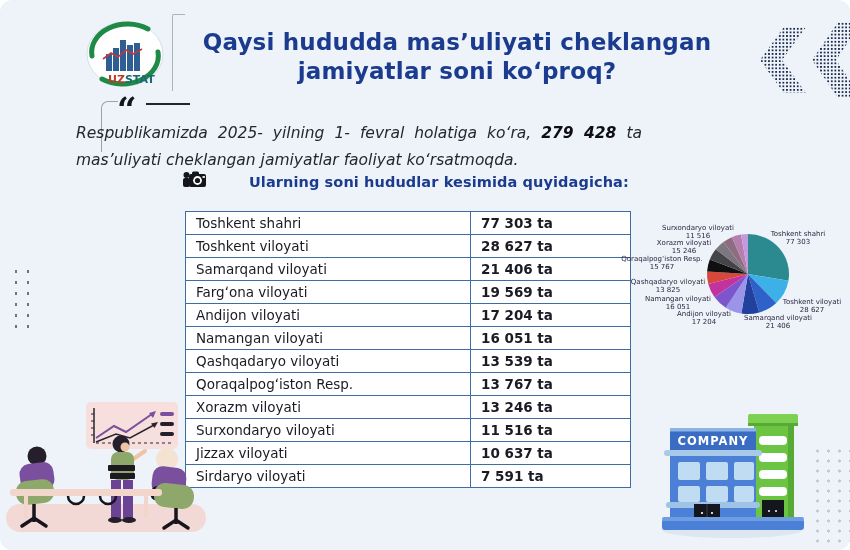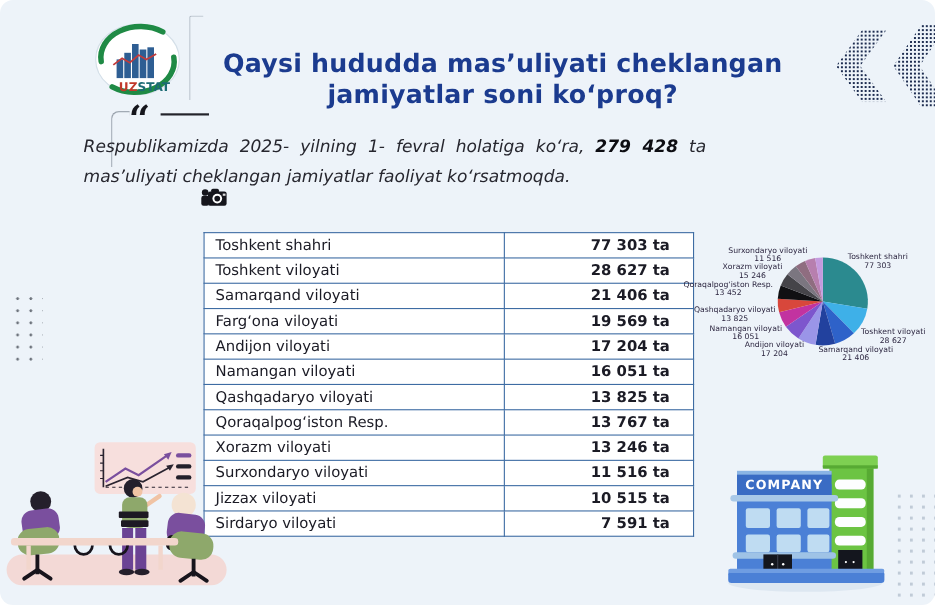--- a/index.html
+++ b/index.html
@@ -2,37 +2,37 @@
 <html><head>
 <meta charset="utf-8">
 <style>
   html,body{margin:0;padding:0;background:#ffffff;}
   body{width:850px;height:550px;overflow:hidden;font-family:"DejaVu Sans","Liberation Sans",sans-serif;}
   .canvas{position:relative;width:850px;height:550px;background:#edf3f9;border-radius:12px;overflow:hidden;}
 
   
   .logo{position:absolute;left:84px;top:20px;width:82px;height:72px;}
   .title-divider{position:absolute;left:172px;top:14px;width:12px;height:76px;border-left:1.5px solid #aab4bf;border-top:1.5px solid #aab4bf;border-top-left-radius:2px;}
-  .page-title{position:absolute;left:192px;top:44px;width:530px;text-align:center;color:#1b3b8f;font-size:23px;line-height:1.28;font-weight:800;letter-spacing:.2px;}
+  .page-title{position:absolute;left:192px;top:28px;width:530px;text-align:center;color:#1b3b8f;font-size:23px;line-height:1.28;font-weight:800;letter-spacing:.2px;}
 
   
   .quote-bracket{position:absolute;left:101px;top:101px;width:16px;height:50px;border-left:1.5px solid #9aa3ad;border-top:1.5px solid #9aa3ad;border-top-left-radius:7px;}
   .quote-glyph{position:absolute;left:117px;top:92px;font-family:"DejaVu Serif","Liberation Serif",serif;font-size:34px;font-weight:700;color:#15151c;line-height:1;}
   .quote-line{position:absolute;left:146px;top:103px;width:44px;height:0;border-top:2px solid #23232b;}
   .quote-text{position:absolute;left:76px;top:120px;width:566px;font-size:15.5px;font-style:italic;color:#26262e;line-height:1.75;text-align:justify;}
   .quote-text b{color:#0d0d12;font-style:italic;}
 
   
   .camera-icon{position:absolute;left:182px;top:170px;width:26px;height:20px;}
   .subheader{position:absolute;left:249px;top:174px;font-size:14.5px;font-weight:800;color:#1b3b8f;letter-spacing:.1px;}
 
   
   .region-table{position:absolute;left:185px;top:211px;width:446px;border-collapse:collapse;background:#ffffff;}
   .region-table td{border:1.5px solid #3e6ca3;font-size:13.5px;color:#1b1b25;padding:2px 10px;height:18px;line-height:17px;}
-  .region-table td.val{width:140px;text-align:right;font-weight:700;padding-right:21px;white-space:nowrap;}
+  .region-table td.val{width:140px;font-weight:700;padding-right:9px;white-space:nowrap;}
 
   
   .pie-wrap{position:absolute;left:628px;top:206px;width:222px;height:140px;}
   .pie-wrap svg{position:absolute;left:0;top:0;}
   .callout{position:absolute;transform:translate(-50%,-50%);text-align:center;font-size:7px;line-height:1.2;color:#2c2640;white-space:nowrap;font-weight:500;}
 
   
   .dots-left{position:absolute;left:10px;top:266px;width:29px;height:64px;
     background-image:radial-gradient(circle,#6e747d 1.2px,transparent 1.5px);background-size:12px 11px;}
   .dots-right{position:absolute;left:812px;top:446px;width:42px;height:100px;
@@ -81,20 +81,21 @@
 
   <svg class="camera-icon" viewBox="0 0 26 20">
     <circle cx="4.5" cy="5" r="3" fill="#15151c"></circle>
     <rect x="1" y="8" width="7" height="9" rx="2" fill="#15151c"></rect>
     <rect x="7" y="4" width="17" height="13" rx="2" fill="#15151c"></rect>
     <rect x="10" y="1.5" width="7" height="4" rx="1.5" fill="#15151c"></rect>
     <circle cx="15.5" cy="10.5" r="4.4" fill="#ffffff"></circle>
     <circle cx="15.5" cy="10.5" r="2.6" fill="#15151c"></circle>
     <rect x="20.5" y="6" width="2.5" height="2" fill="#ffffff" opacity=".85"></rect>
   </svg>
+  <div class="subheader">Ularning soni hududlar kesimida quyidagicha:</div>
 
   <table class="region-table">
     <tbody id="table-body">
         <tr>
           <td>Toshkent shahri</td>
           <td class="val">77 303 ta</td>
         </tr>
         <tr>
           <td>Toshkent viloyati</td>
           <td class="val">28 627 ta</td>
@@ -110,37 +111,37 @@
         <tr>
           <td>Andijon viloyati</td>
           <td class="val">17 204 ta</td>
         </tr>
         <tr>
           <td>Namangan viloyati</td>
           <td class="val">16 051 ta</td>
         </tr>
         <tr>
           <td>Qashqadaryo viloyati</td>
-          <td class="val">13 825 ta</td>
+          <td class="val">13 539 ta</td>
         </tr>
         <tr>
           <td>Qoraqalpogʻiston Resp.</td>
           <td class="val">13 767 ta</td>
         </tr>
         <tr>
           <td>Xorazm viloyati</td>
           <td class="val">13 246 ta</td>
         </tr>
         <tr>
           <td>Surxondaryo viloyati</td>
           <td class="val">11 516 ta</td>
         </tr>
         <tr>
           <td>Jizzax viloyati</td>
-          <td class="val">10 515 ta</td>
+          <td class="val">10 637 ta</td>
         </tr>
         <tr>
           <td>Sirdaryo viloyati</td>
           <td class="val">7 591 ta</td>
         </tr>
       </tbody>
   </table>
 
   <div class="pie-wrap">
     <svg id="pie-svg" width="222" height="140" viewBox="0 0 222 140">
@@ -179,21 +180,21 @@
         <div class="callout" style="left: 50px; top: 97px;">
           <div>Namangan viloyati</div>
           <div>16 051</div>
         </div>
         <div class="callout" style="left: 40px; top: 80px;">
           <div>Qashqadaryo viloyati</div>
           <div>13 825</div>
         </div>
         <div class="callout" style="left: 34px; top: 57px;">
           <div>Qoraqalpogʻiston Resp.</div>
-          <div>13 452</div>
+          <div>15 767</div>
         </div>
         <div class="callout" style="left: 56px; top: 41px;">
           <div>Xorazm viloyati</div>
           <div>15 246</div>
         </div>
         <div class="callout" style="left: 70px; top: 26px;">
           <div>Surxondaryo viloyati</div>
           <div>11 516</div>
         </div>
       </div>

